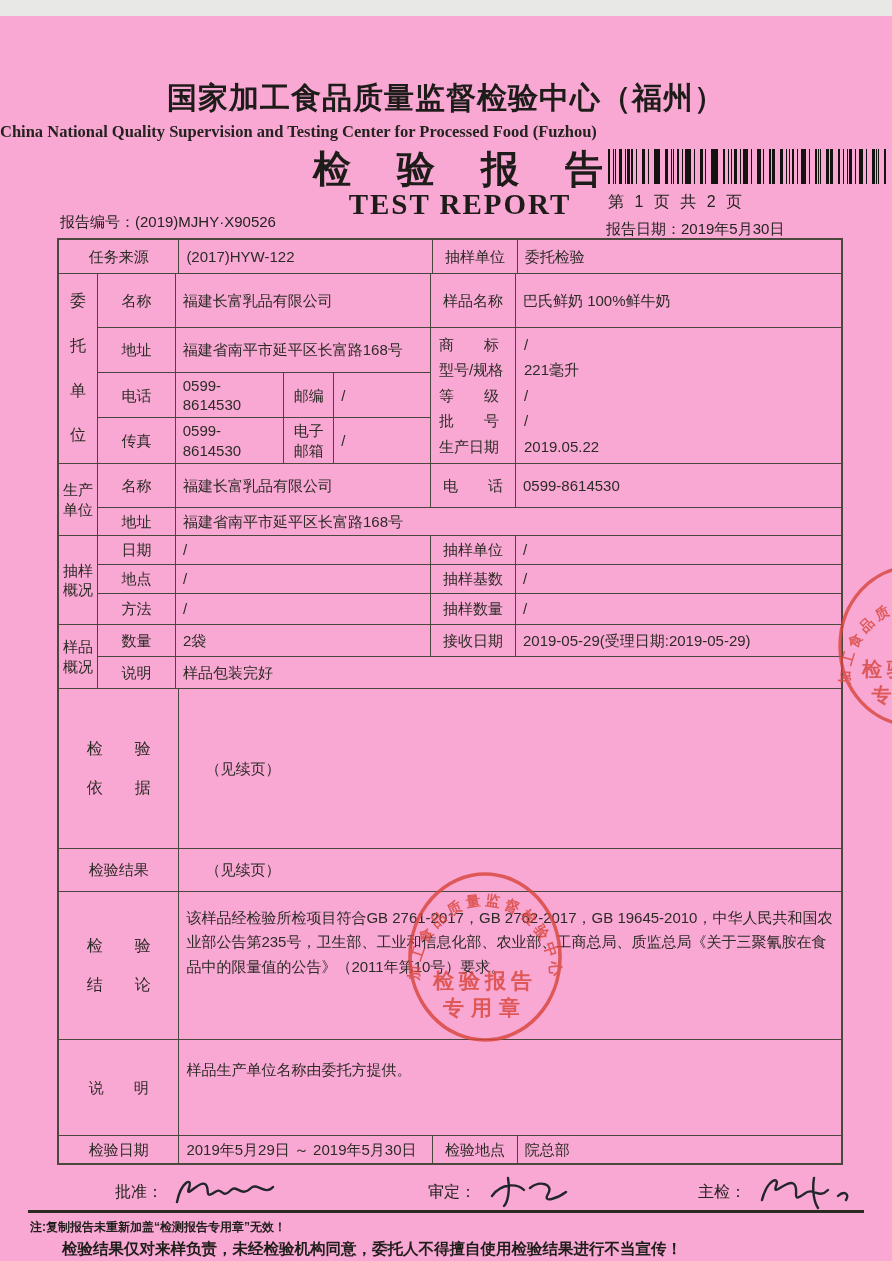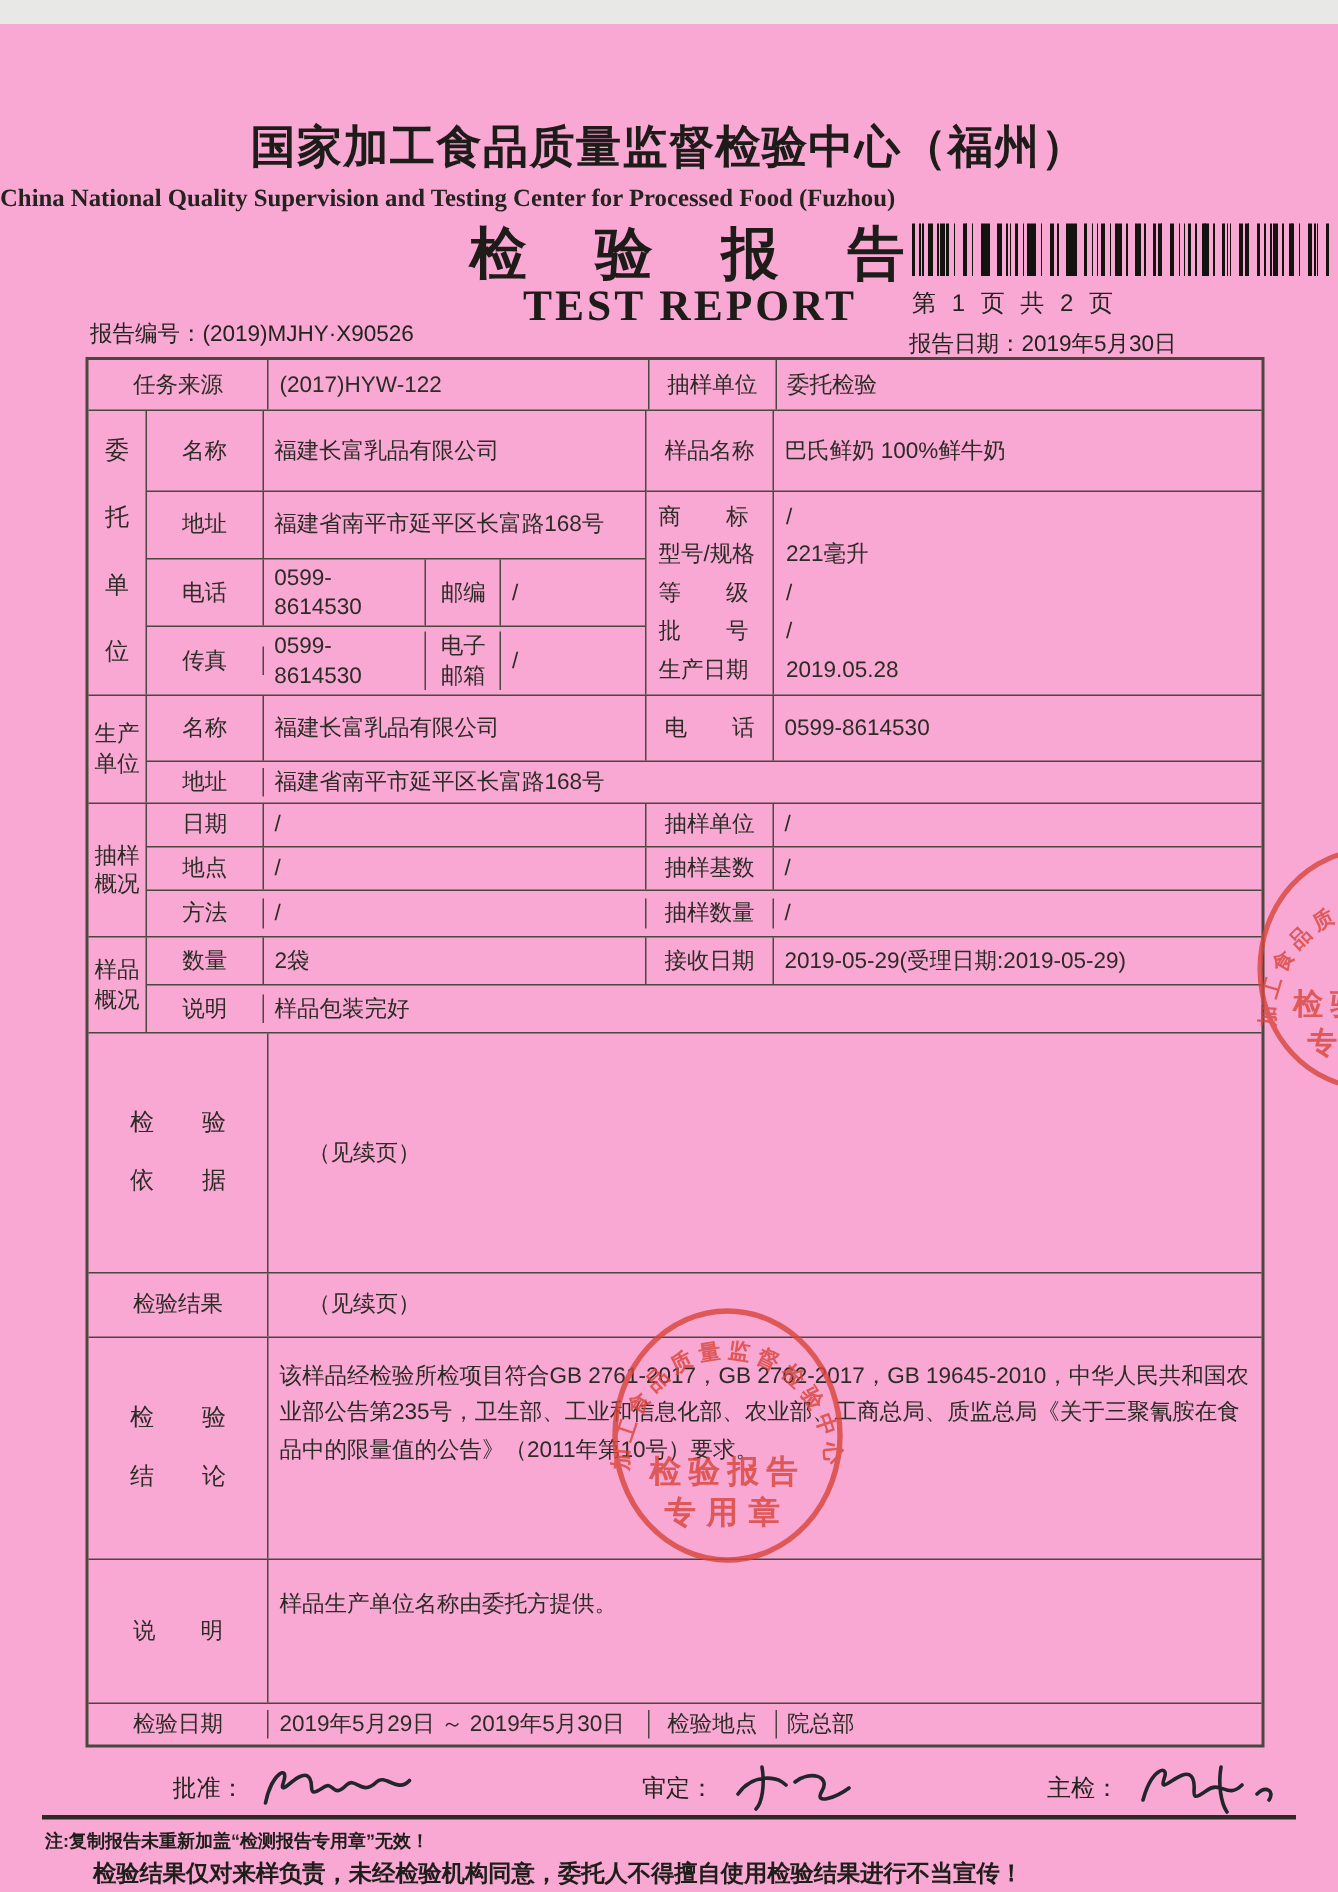--- a/index.html
+++ b/index.html
@@ -26,21 +26,21 @@
               repeating-linear-gradient(90deg,#14130f 0 2px,transparent 2px 5px,#14130f 5px 6px,transparent 6px 11px,#14130f 11px 14px,transparent 14px 17px,#14130f 17px 18px,transparent 18px 23px),
               repeating-linear-gradient(90deg,transparent 0 7px,#14130f 7px 8px,transparent 8px 19px,#14130f 19px 22px,transparent 22px 29px);}
   .pageinfo { position:absolute; top:176px; left:608px; font-size:16px; letter-spacing:3px; color:#24231f;}
   .repno   { position:absolute; top:197px; left:60px;  font-size:15px; color:#24231f;}
   .repdate { position:absolute; top:204px; left:606px; font-size:15px; color:#24231f;}
 
   
   .tbl { position:absolute; top:222px; left:57px; width:786px;
          border:2px solid var(--line); font-size:15px; }
   .trow { display:flex; border-bottom:1px solid var(--line); }
-  .lastrow { border-bottom:none;align-items:center; }
+  .lastrow { border-bottom:none; }
   .col  { display:flex; flex-direction:column; }
   .cell { display:flex; align-items:center; padding:0 7px;
           border-right:1px solid var(--line); overflow:hidden; line-height:1.3;}
   .last { border-right:none; }
   .lab  { justify-content:center; text-align:center; padding:0 2px; }
   .val  { justify-content:flex-start; }
   .pre  { white-space:pre-line; }
   .vlab { line-height:2.8; font-size:16px; }
   .big  { line-height:2.4; font-size:16px; }
   .topal{ align-items:flex-start; padding-top:14px; line-height:1.62; }
@@ -132,21 +132,21 @@
             <div>型号/规格</div>
             <div>等　　级</div>
             <div>批　　号</div>
             <div>生产日期</div>
           </div>
           <div class="cell val c325 last stack">
             <div>/</div>
             <div>221毫升</div>
             <div>/</div>
             <div>/</div>
-            <div>2019.05.28</div>
+            <div>2019.05.22</div>
           </div>
         </div>
       </div>
     </div>
 
     <div class="trow h72">
       <div class="cell lab c43 pre">生产
 单位</div>
       <div class="col c743">
         <div class="trow h45">

